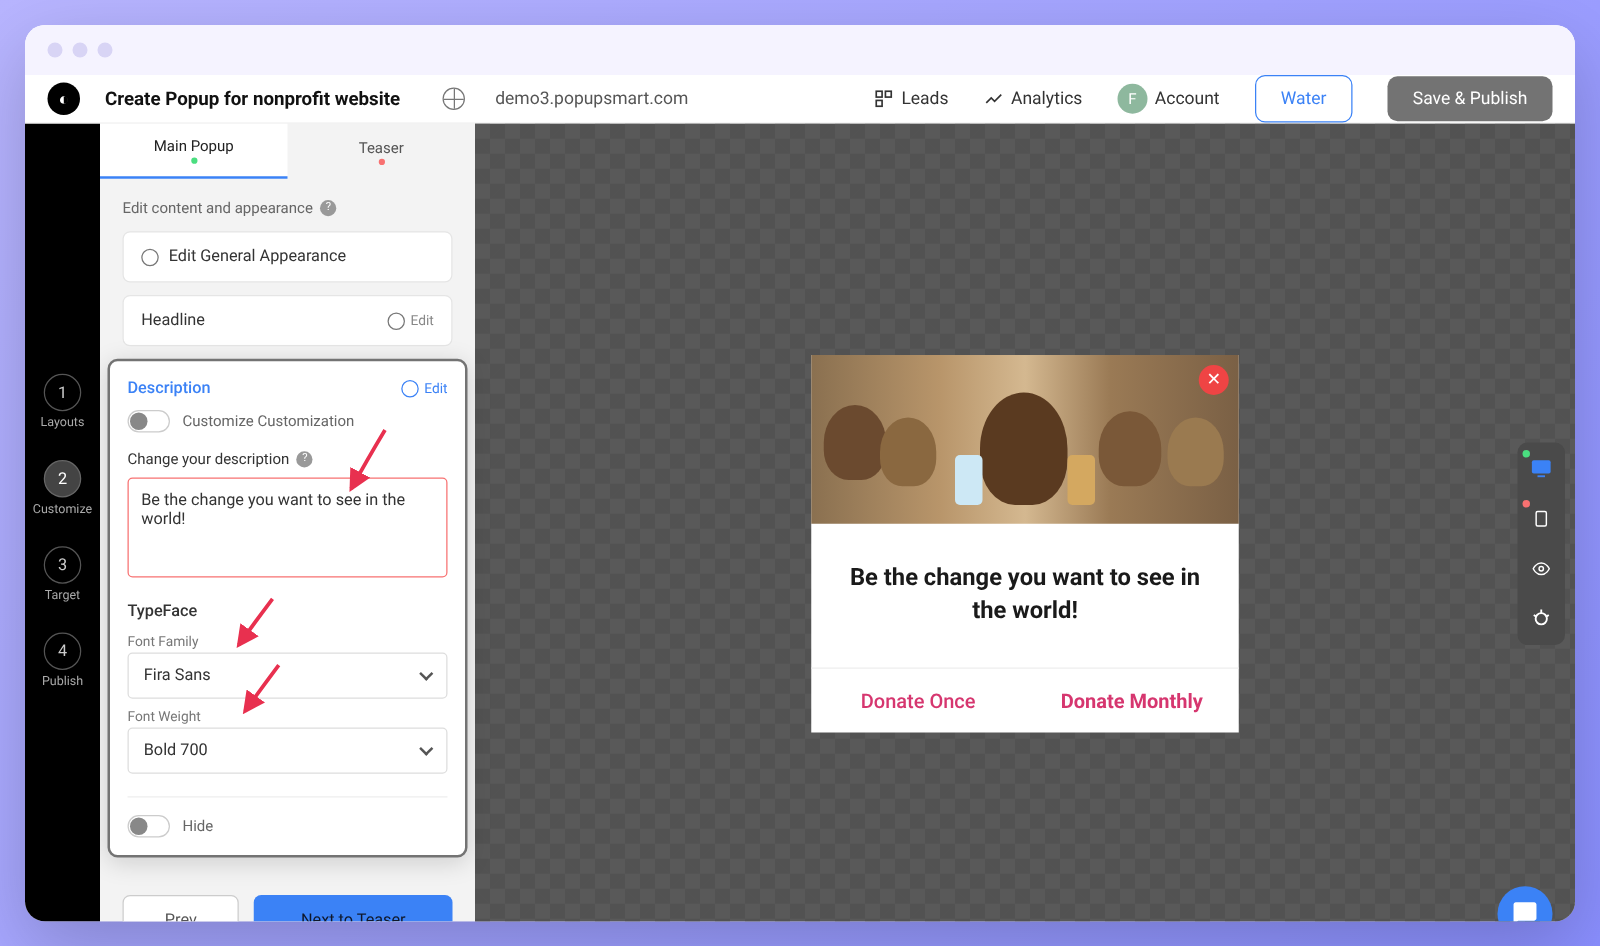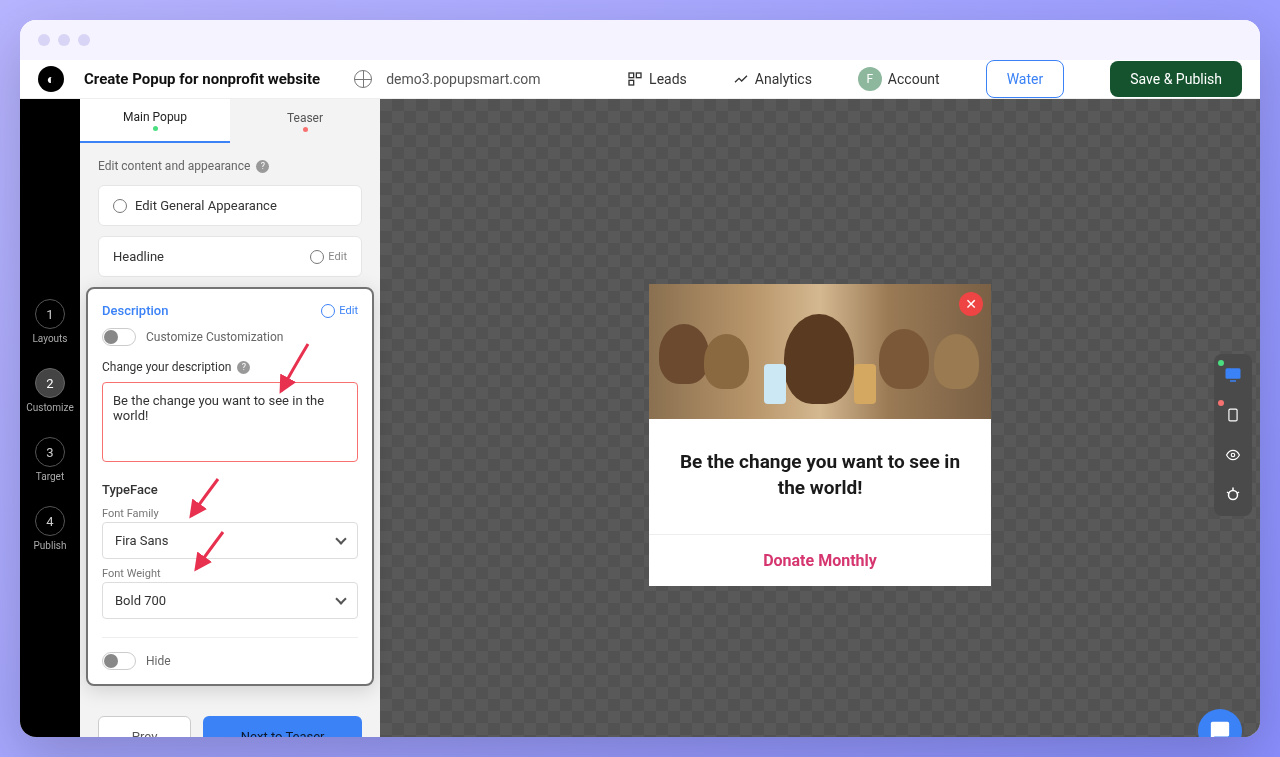--- a/index.html
+++ b/index.html
@@ -4,29 +4,29 @@
 <style>
 * { margin: 0; padding: 0; box-sizing: border-box; font-family: -apple-system, BlinkMacSystemFont, "Segoe UI", Roboto, sans-serif; }
 body { background: linear-gradient(135deg, #b8b5ff 0%, #8a8fff 100%); width: 1280px; height: 757px; overflow: hidden; padding: 20px; }
 .window { width: 100%; height: 100%; background: #fff; border-radius: 16px; overflow: hidden; position: relative; box-shadow: 0 20px 60px rgba(0,0,0,0.2); }
 .titlebar { height: 40px; background: #f5f3ff; display: flex; align-items: center; padding: 0 18px; gap: 8px; }
 .dot { width: 12px; height: 12px; border-radius: 50%; background: #d8d4f5; }
 .app { position: absolute; top: 40px; left: 0; right: 0; bottom: 0; display: flex; flex-direction: column; }
 .header { height: 60px; background: #fff; border-bottom: 1px solid #eee; display: flex; align-items: center; padding: 0 18px; gap: 20px; }
 .logo { width: 26px; height: 26px; background: #000; border-radius: 50%; display: flex; align-items: center; justify-content: center; color: #fff; font-weight: bold; font-size: 14px; }
 .title { font-weight: 700; font-size: 15px; color: #111; }
-.domain { display: flex; align-items: center; gap: 14px; color: #555; font-size: 14px; margin-left: 14px; }
+.domain { display: flex; align-items: center; gap: 24px; color: #555; font-size: 14px; margin-left: 14px; }
 .globe { width: 18px; height: 18px; border: 1.5px solid #777; border-radius: 50%; position: relative; }
 .globe::before { content: ''; position: absolute; left: 50%; top: 0; bottom: 0; width: 1px; background: #777; }
 .globe::after { content: ''; position: absolute; top: 50%; left: 0; right: 0; height: 1px; background: #777; }
-.header-right { margin-left: auto; display: flex; align-items: center; gap: 46px; }
+.header-right { margin-left: auto; display: flex; align-items: center; gap: 28px; }
 .hlink { display: flex; align-items: center; gap: 6px; color: #333; font-size: 14px; cursor: pointer; }
 .avatar { width: 24px; height: 24px; border-radius: 50%; background: #8eb89e; display: flex; align-items: center; justify-content: center; color: #fff; font-size: 12px; }
 .btn-outline { padding: 10px 20px; border: 1px solid #3b82f6; color: #3b82f6; border-radius: 8px; background: #fff; font-size: 14px; cursor: pointer; }
-.btn-primary { padding: 10px 20px; background: #14532d; color: #fff; border-radius: 8px; border: none; font-size: 14px; cursor: pointer; }
+.btn-primary { padding: 10px 20px; background: #737373; color: #fff; border-radius: 8px; border: none; font-size: 14px; cursor: pointer; }
 .body { flex: 1; display: flex; position: relative; }
 .sidebar { width: 60px; background: #000; display: flex; flex-direction: column; align-items: center; padding-top: 200px; gap: 24px; color: #aaa; }
 .step { display: flex; flex-direction: column; align-items: center; gap: 4px; font-size: 10px; }
 .step-circle { width: 30px; height: 30px; border-radius: 50%; border: 1px solid #555; display: flex; align-items: center; justify-content: center; font-size: 13px; color: #ccc; }
 .step.active .step-circle { background: #444; border-color: #666; color: #fff; }
 .panel { width: 300px; background: #f3f3f3; display: flex; flex-direction: column; position: relative; }
 .tabs { display: flex; height: 44px; }
 .tab { flex: 1; display: flex; flex-direction: column; align-items: center; justify-content: center; font-size: 12px; color: #555; cursor: pointer; gap: 2px; }
 .tab.active { background: #fff; border-bottom: 2px solid #3b82f6; color: #222; }
 .tab-dot { width: 5px; height: 5px; border-radius: 50%; }
@@ -237,20 +237,21 @@
             <div class="person" style="width:70px;height:90px;background:#5a3a20;left:135px;top:30px"></div>
             <div style="position:absolute;width:22px;height:40px;background:#cde8f5;border-radius:4px;left:115px;top:80px"></div>
             <div style="position:absolute;width:22px;height:40px;background:#d4a860;border-radius:4px;left:205px;top:80px"></div>
             <div class="person" style="width:50px;height:60px;background:#7a5838;left:230px;top:45px"></div>
             <div class="person" style="width:45px;height:55px;background:#9a7a50;left:285px;top:50px"></div>
           </div>
           <div class="popup-body">
             <div class="popup-headline">Be the change you want to see in the world!</div>
           </div>
           <div class="popup-footer">
+            <div class="popup-btn once">Donate Once</div>
             <div class="popup-btn monthly">Donate Monthly</div>
           </div>
         </div>
 
         <div class="right-tools">
           <div class="tool active">
             <span class="status-dot" style="background:#4ade80"></span>
             <svg width="20" height="18" viewBox="0 0 24 24" fill="currentColor">
                 <rect x="2" y="3" width="20" height="14" rx="2"></rect>
                 <rect x="8" y="19" width="8" height="2"></rect>

